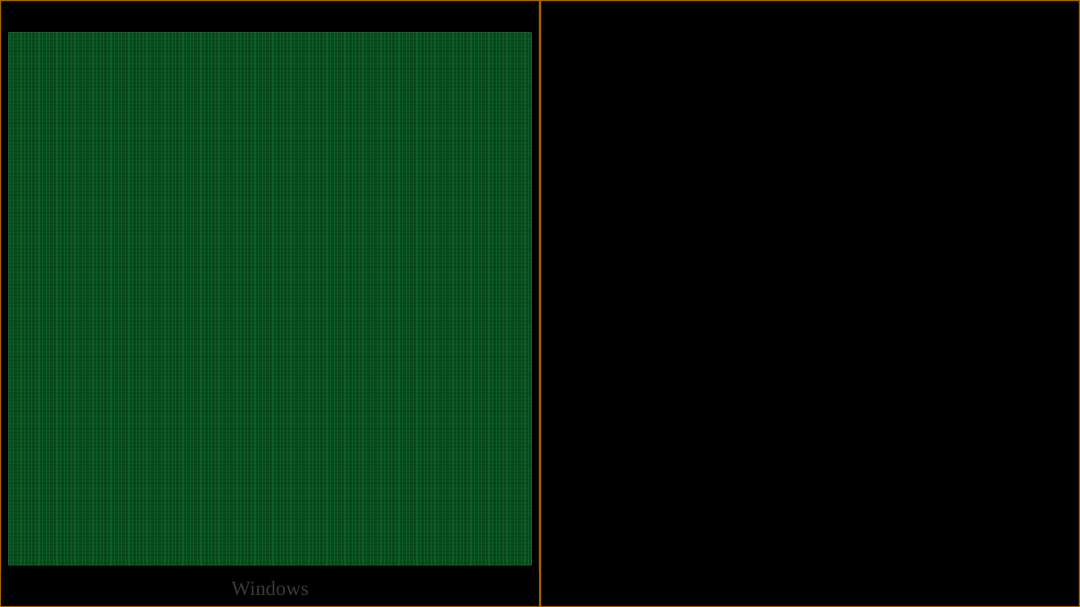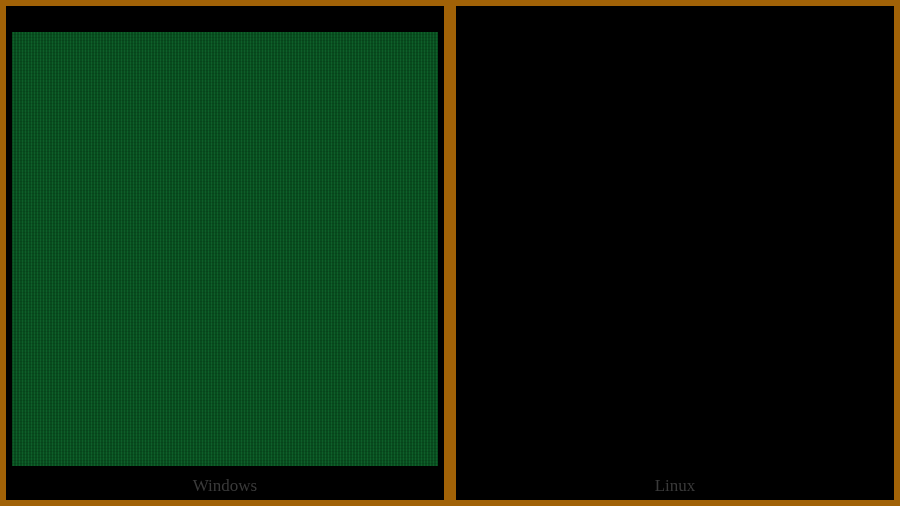--- a/index.html
+++ b/index.html
@@ -11,21 +11,21 @@
       width: 900px;
       height: 506px;
       background: #000;
       display: flex;
       font-family: Georgia, serif;
     }
     .panel {
       flex: 1;
       display: flex;
       flex-direction: column;
-      border: 6px solid #a16207;
+      border: 1px solid #a16207;
     }
     .panel-content {
       flex: 1;
       padding: 6px;
       display: flex;
       align-items: stretch;
       justify-content: stretch;
     }
     .panel-windows .panel-content {
       padding-top: 26px;
@@ -75,14 +75,13 @@
   <div class="panel-content">
     <div class="pattern-box"></div>
   </div>
   <div class="panel-label">Windows</div>
 </div>
 
 <div class="panel panel-linux">
   <div class="panel-content">
     <div class="empty-box"></div>
   </div>
-  <div class="panel-label">Linux</div>
 </div>
 
 </body></html>

